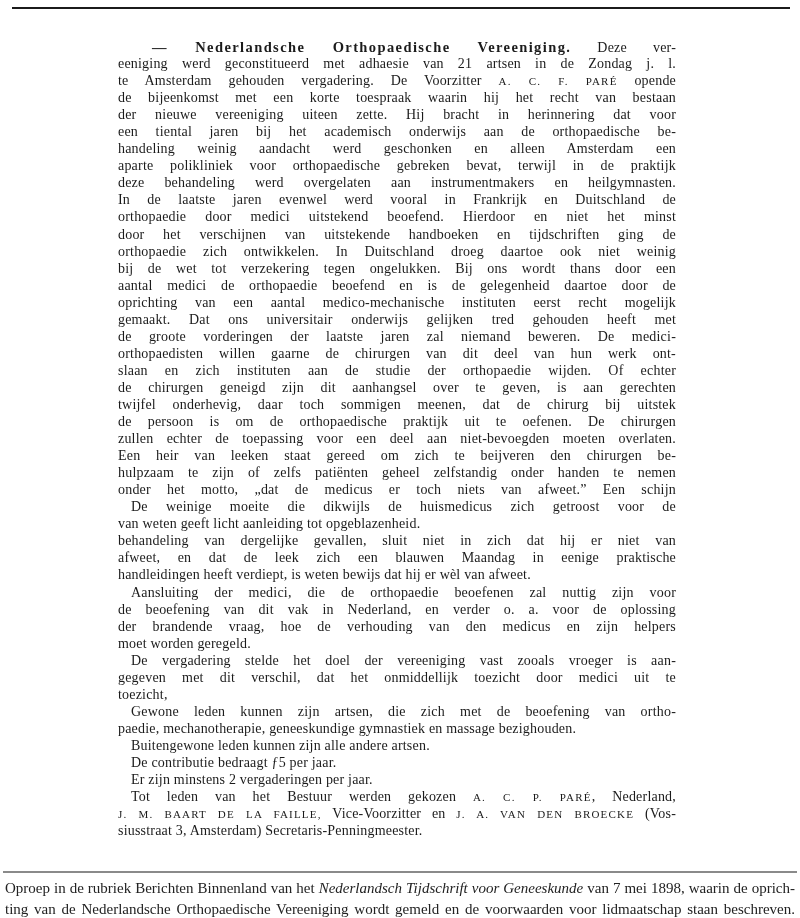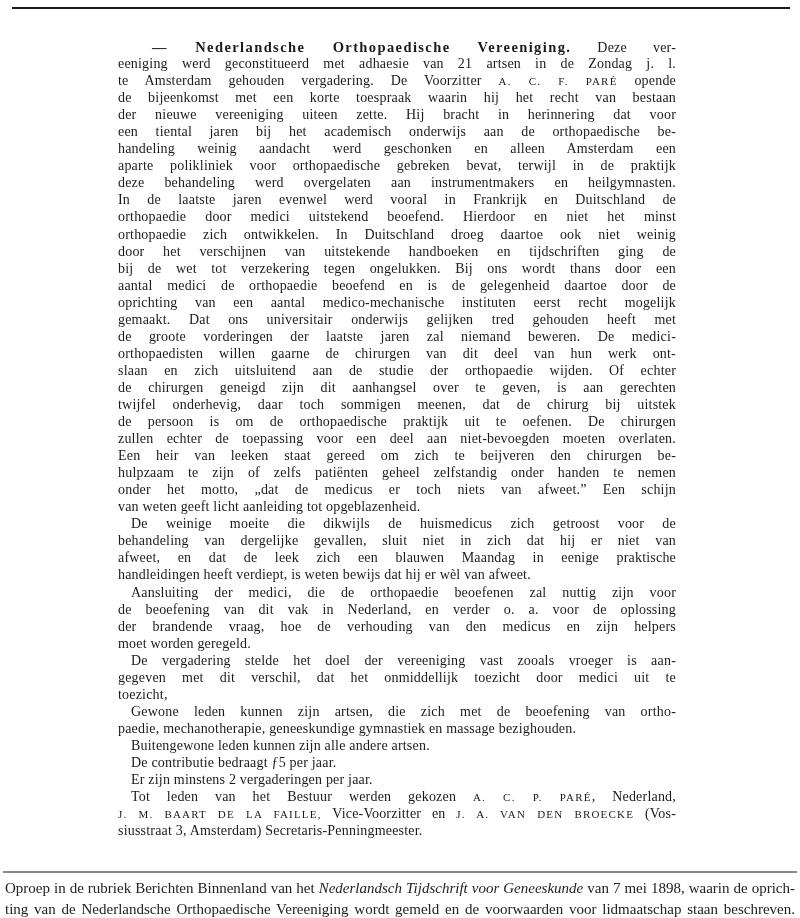--- a/index.html
+++ b/index.html
@@ -81,38 +81,38 @@
       <div class="line"><span class="s-n">eeniging werd geconstitueerd met adhaesie van 21 artsen in de Zondag j. l.</span></div>
       <div class="line"><span class="s-n">te Amsterdam gehouden vergadering. De Voorzitter </span><span class="s-sc">A. C. F. PARÉ</span><span class="s-n"> opende</span></div>
       <div class="line"><span class="s-n">de bijeenkomst met een korte toespraak waarin hij het recht van bestaan</span></div>
       <div class="line"><span class="s-n">der nieuwe vereeniging uiteen zette. Hij bracht in herinnering dat voor</span></div>
       <div class="line"><span class="s-n">een tiental jaren bij het academisch onderwijs aan de orthopaedische be-</span></div>
       <div class="line"><span class="s-n">handeling weinig aandacht werd geschonken en alleen Amsterdam een</span></div>
       <div class="line"><span class="s-n">aparte polikliniek voor orthopaedische gebreken bevat, terwijl in de praktijk</span></div>
       <div class="line"><span class="s-n">deze behandeling werd overgelaten aan instrumentmakers en heilgymnasten.</span></div>
       <div class="line"><span class="s-n">In de laatste jaren evenwel werd vooral in Frankrijk en Duitschland de</span></div>
       <div class="line"><span class="s-n">orthopaedie door medici uitstekend beoefend.  Hierdoor en niet het minst</span></div>
+      <div class="line"><span class="s-n">door het verschijnen van uitstekende handboeken en tijdschriften ging de</span></div>
       <div class="line"><span class="s-n">orthopaedie zich ontwikkelen. In Duitschland droeg daartoe ook niet weinig</span></div>
-      <div class="line"><span class="s-n">door het verschijnen van uitstekende handboeken en tijdschriften ging de</span></div>
       <div class="line"><span class="s-n">bij de wet tot verzekering tegen ongelukken.  Bij ons wordt thans door een</span></div>
       <div class="line"><span class="s-n">aantal medici de orthopaedie beoefend en is de gelegenheid daartoe door de</span></div>
       <div class="line"><span class="s-n">oprichting van een aantal medico-mechanische instituten eerst recht mogelijk</span></div>
       <div class="line"><span class="s-n">gemaakt.  Dat ons universitair onderwijs gelijken tred gehouden heeft met</span></div>
       <div class="line"><span class="s-n">de groote vorderingen der laatste jaren zal niemand beweren.  De medici-</span></div>
       <div class="line"><span class="s-n">orthopaedisten willen gaarne de chirurgen van dit deel van hun werk ont-</span></div>
-      <div class="line"><span class="s-n">slaan en zich uitsluitend aan de studie der orthopaedie wijden.  Of echter</span></div>
+      <div class="line"><span class="s-n">slaan en zich instituten aan de studie der orthopaedie wijden.  Of echter</span></div>
       <div class="line"><span class="s-n">de chirurgen geneigd zijn dit aanhangsel over te geven, is aan gerechten</span></div>
       <div class="line"><span class="s-n">twijfel onderhevig, daar toch sommigen meenen, dat de chirurg bij uitstek</span></div>
       <div class="line"><span class="s-n">de persoon is om de orthopaedische praktijk uit te oefenen.  De chirurgen</span></div>
       <div class="line"><span class="s-n">zullen echter de toepassing voor een deel aan niet-bevoegden moeten overlaten.</span></div>
       <div class="line"><span class="s-n">Een heir van leeken staat gereed om zich te beijveren den chirurgen be-</span></div>
       <div class="line"><span class="s-n">hulpzaam te zijn of zelfs patiënten geheel zelfstandig onder handen te nemen</span></div>
       <div class="line"><span class="s-n">onder het motto, „dat de medicus er toch niets van afweet.”  Een schijn</span></div>
+      <div class="line ind1"><span class="s-n">De weinige moeite die dikwijls de huismedicus zich getroost voor de</span></div>
       <div class="line nj"><span class="s-n">van weten geeft licht aanleiding tot opgeblazenheid.</span></div>
-      <div class="line ind1"><span class="s-n">De weinige moeite die dikwijls de huismedicus zich getroost voor de</span></div>
       <div class="line"><span class="s-n">behandeling van dergelijke gevallen, sluit niet in zich dat hij er niet van</span></div>
       <div class="line"><span class="s-n">afweet, en dat de leek zich een blauwen Maandag in eenige praktische</span></div>
       <div class="line nj"><span class="s-n">handleidingen heeft verdiept, is weten bewijs dat hij er wèl van afweet.</span></div>
       <div class="line ind1"><span class="s-n">Aansluiting der medici, die de orthopaedie beoefenen zal nuttig zijn voor</span></div>
       <div class="line"><span class="s-n">de beoefening van dit vak in Nederland, en verder o. a. voor de oplossing</span></div>
       <div class="line"><span class="s-n">der brandende vraag, hoe de verhouding van den medicus en zijn helpers</span></div>
       <div class="line nj"><span class="s-n">moet worden geregeld.</span></div>
       <div class="line ind1"><span class="s-n">De vergadering stelde het doel der vereeniging vast zooals vroeger is aan-</span></div>
       <div class="line"><span class="s-n">gegeven met dit verschil, dat het onmiddellijk toezicht door medici uit te</span></div>
       <div class="line nj"><span class="s-n">toezicht,</span></div>

